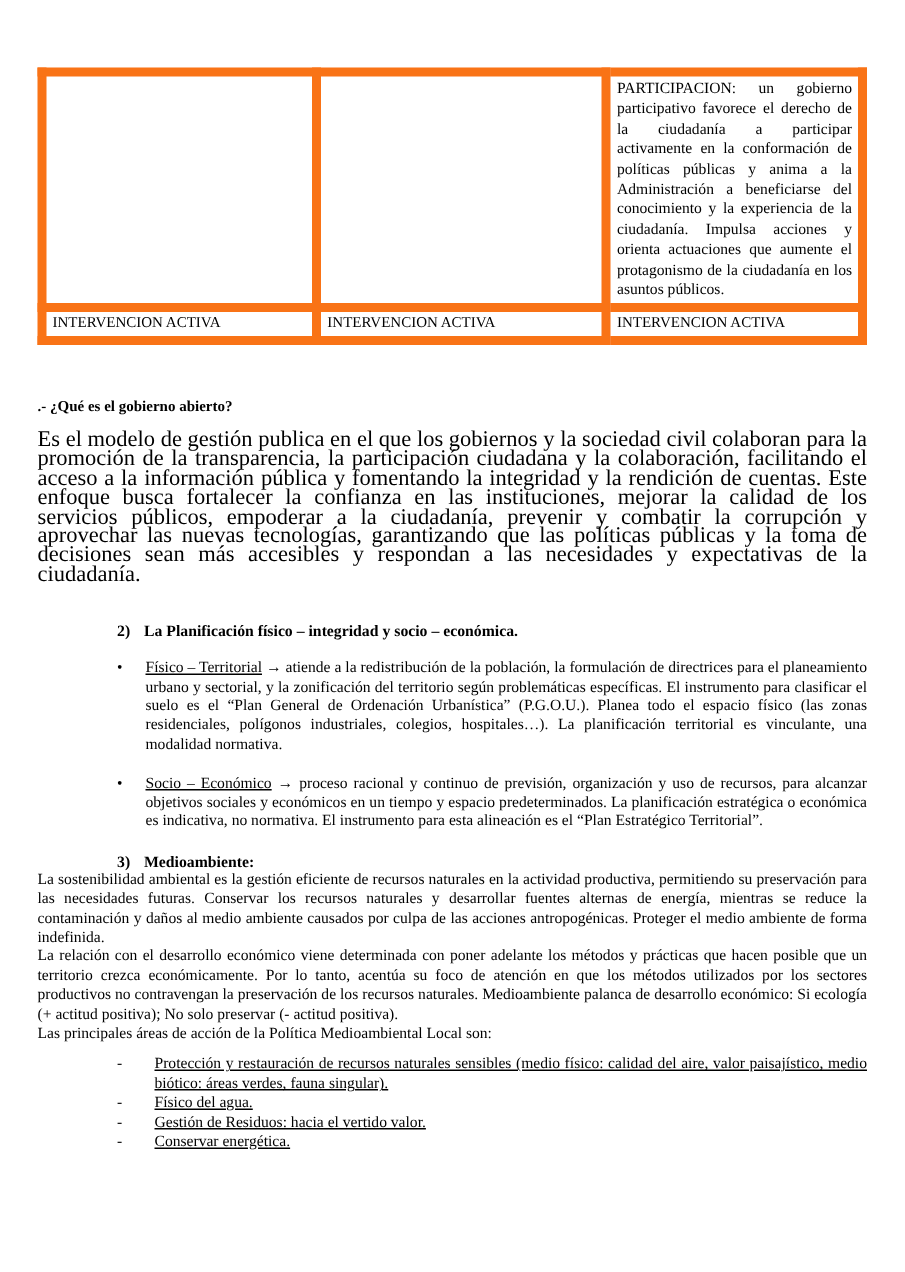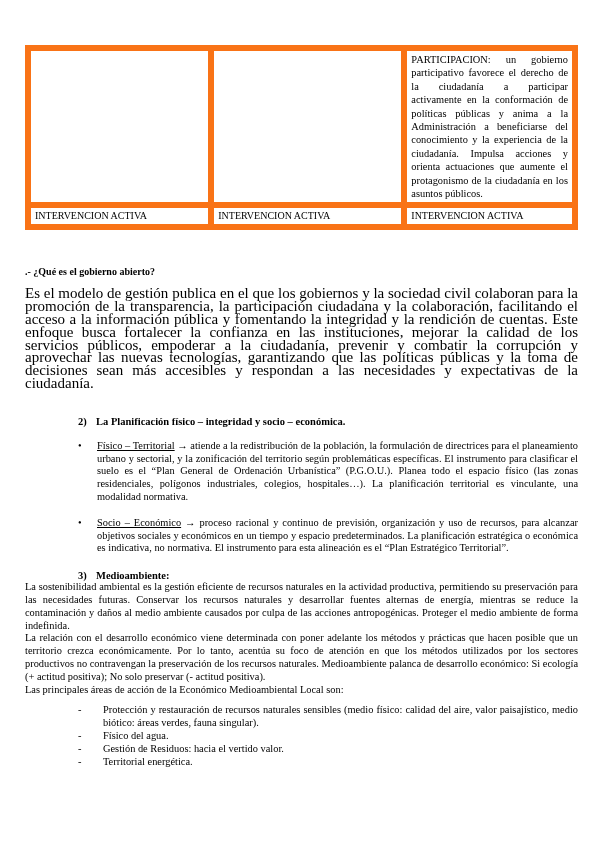--- a/index.html
+++ b/index.html
@@ -80,21 +80,21 @@
     text-align: justify;
   }
   .dash-list { margin-top: 8px; }
   .dash-item {
     margin-left: 53px;
     display: flex;
     font-size: 10.4px;
     line-height: 12.8px;
   }
   .dash-item .marker { width: 25px; flex: 0 0 25px; }
-  .dash-item .dash-text { flex: 1; text-align: justify; }
+  .dash-item .dash-text { flex: 1; text-align: justify; text-decoration: underline; }
 </style>
 </head>
 <body>
 
 <div class="page">
 
   <table class="doc-table">
     <tbody>
         <tr class="row1">
       <td class="col1"></td>
@@ -132,34 +132,34 @@
 
   <div class="numbered second">
     <span class="num">3)</span>
     <span>Medioambiente:</span>
   </div>
 
   <div class="sub-para">La sostenibilidad ambiental es la gestión eficiente de recursos naturales en la actividad productiva, permitiendo su preservación para las necesidades futuras. Conservar los recursos naturales y desarrollar fuentes alternas de energía, mientras se reduce la contaminación y daños al medio ambiente causados por culpa de las acciones antropogénicas. Proteger el medio ambiente de forma indefinida.</div>
 
   <div class="sub-para">La relación con el desarrollo económico viene determinada con poner adelante los métodos y prácticas que hacen posible que un territorio crezca económicamente. Por lo tanto, acentúa su foco de atención en que los métodos utilizados por los sectores productivos no contravengan la preservación de los recursos naturales. Medioambiente palanca de desarrollo económico: Si ecología (+ actitud positiva); No solo preservar (- actitud positiva).</div>
 
-  <div class="sub-para">Las principales áreas de acción de la Económico Medioambiental Local son:</div>
+  <div class="sub-para">Las principales áreas de acción de la Política Medioambiental Local son:</div>
 
   <div class="dash-list">
     <div class="dash-item">
       <span class="marker">-</span>
       <span class="dash-text">Protección y restauración de recursos naturales sensibles (medio físico: calidad del aire, valor paisajístico, medio biótico: áreas verdes, fauna singular).</span>
     </div>
     <div class="dash-item">
       <span class="marker">-</span>
       <span class="dash-text">Físico del agua.</span>
     </div>
     <div class="dash-item">
       <span class="marker">-</span>
       <span class="dash-text">Gestión de Residuos: hacia el vertido valor.</span>
     </div>
     <div class="dash-item">
       <span class="marker">-</span>
-      <span class="dash-text">Territorial energética.</span>
+      <span class="dash-text">Conservar energética.</span>
     </div>
   </div>
 
 </div>
 
 </body></html>

